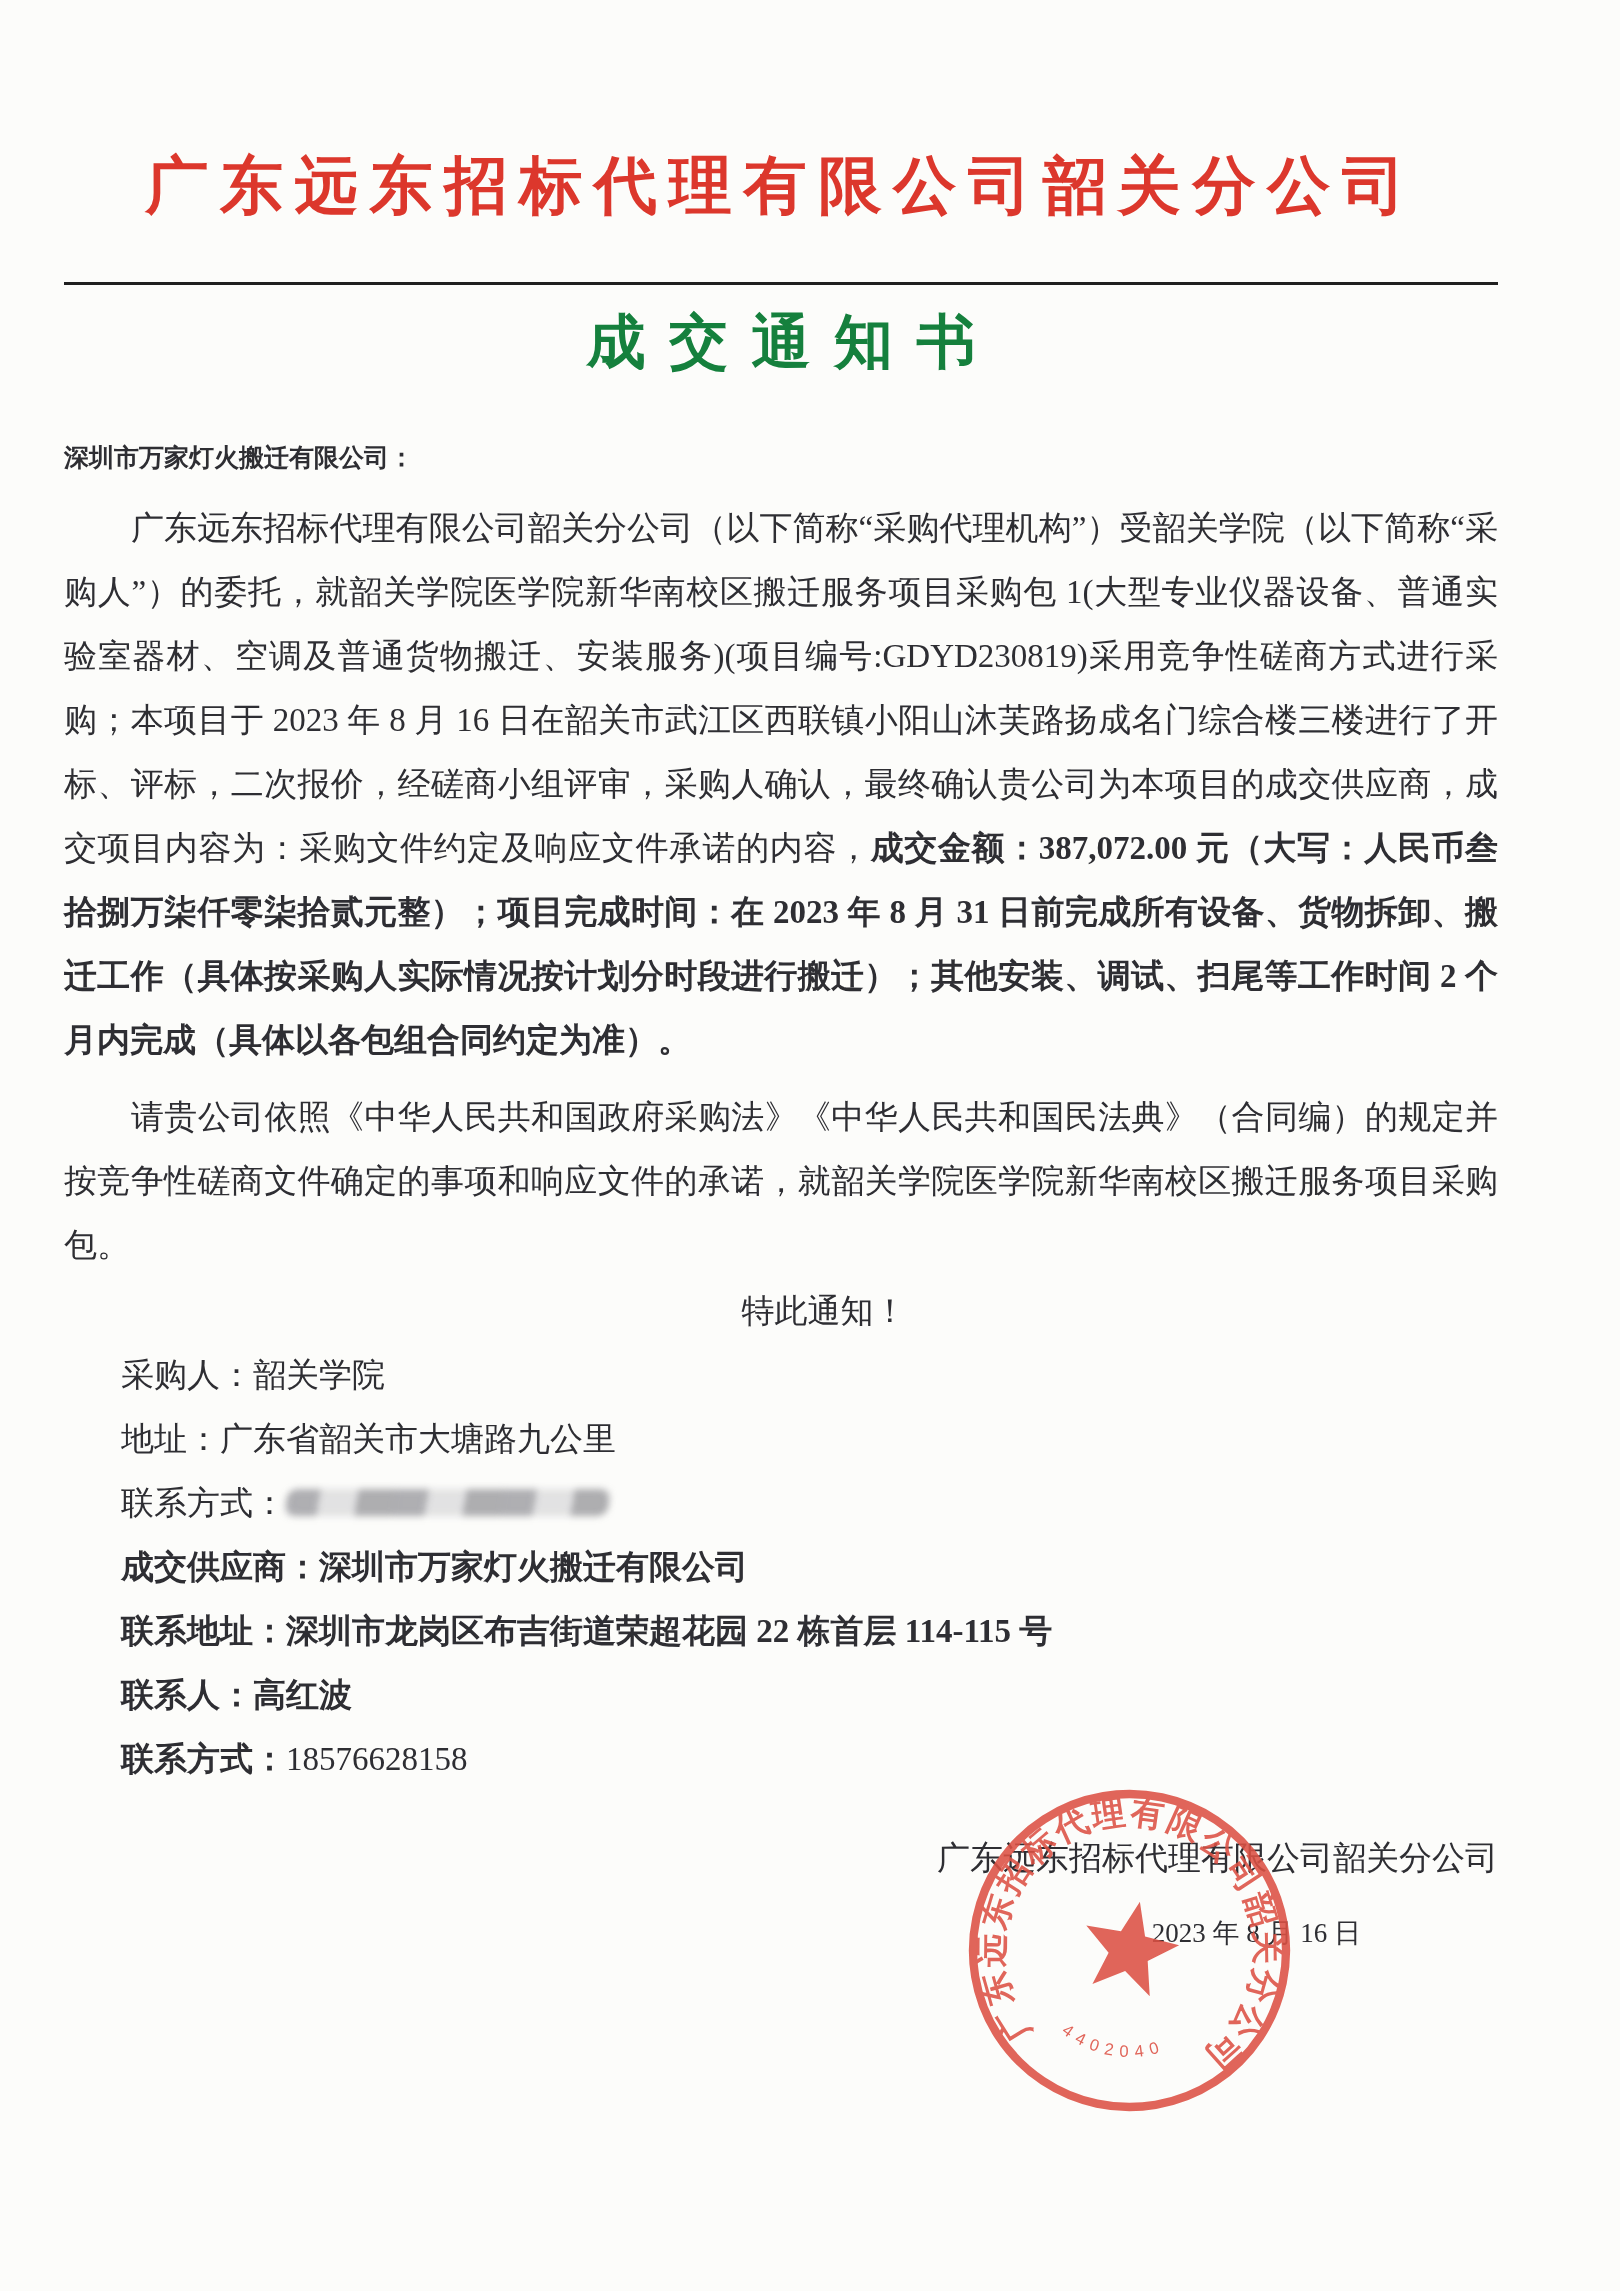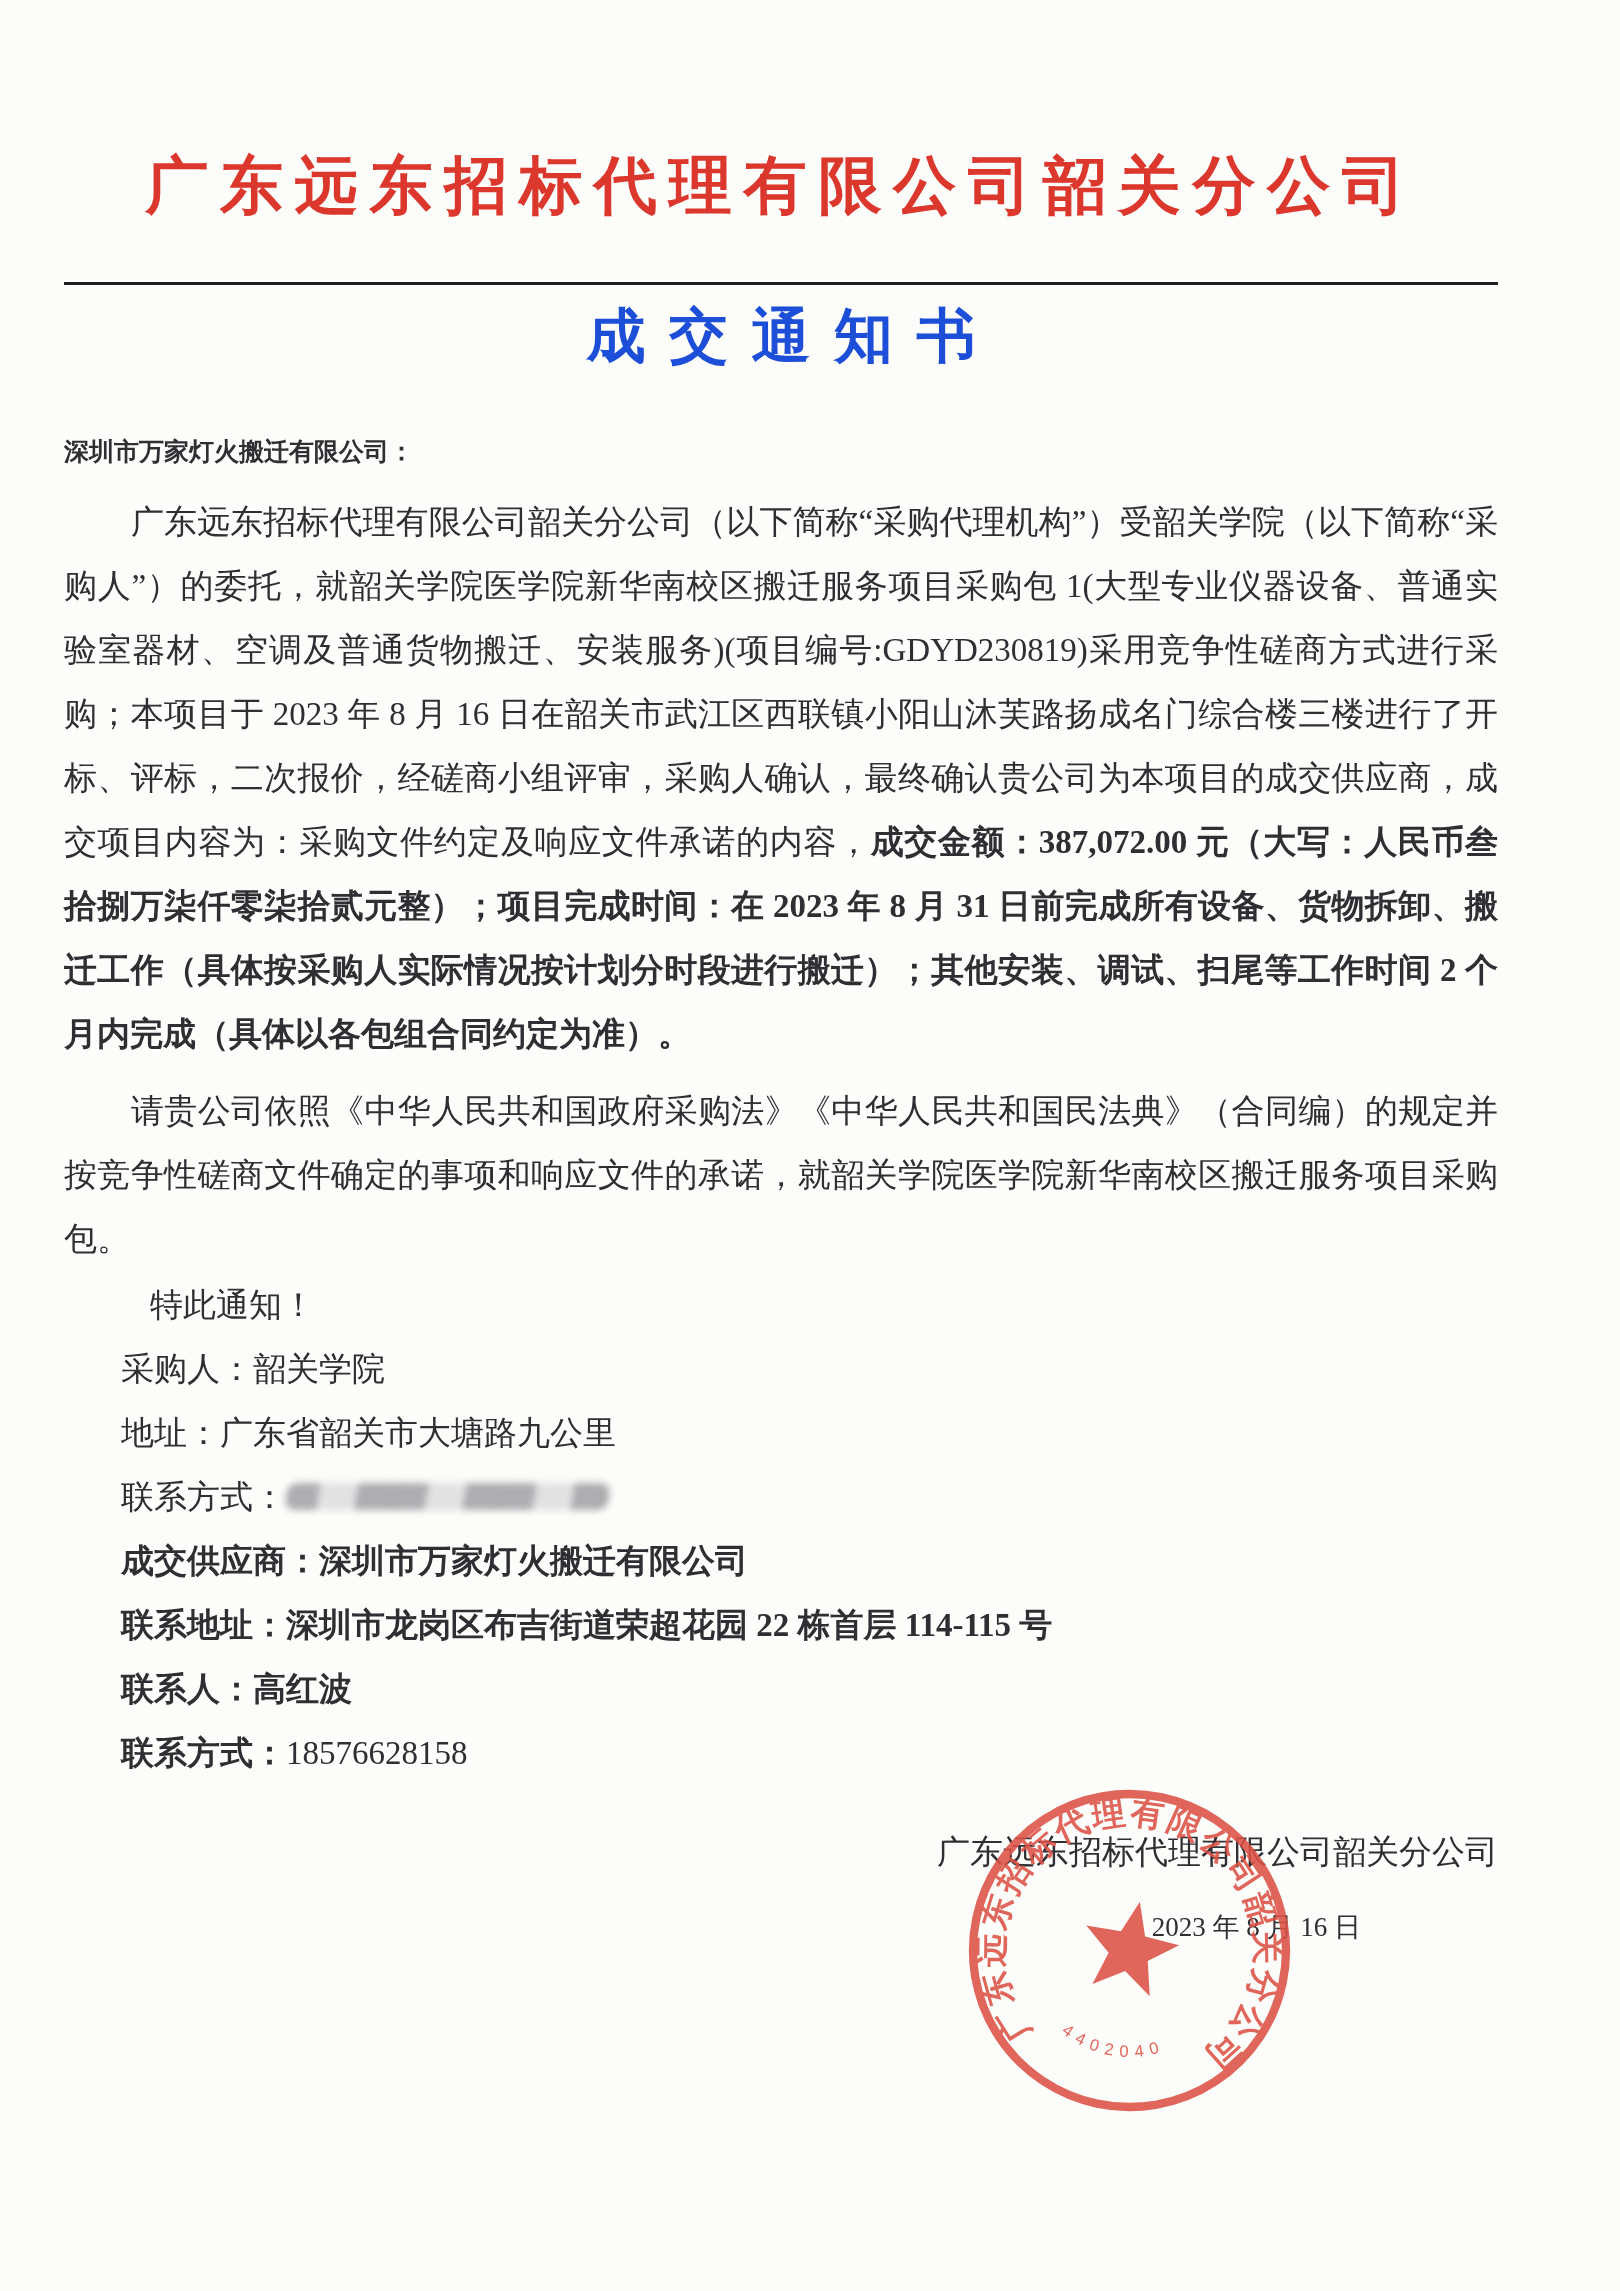--- a/index.html
+++ b/index.html
@@ -25,48 +25,49 @@
     text-align: center;
     color: #dc372c;
     white-space: nowrap;
   }
   .rule {
     margin-top: 57px;
     border-top: 3.9px solid #1f1f1f;
     height: 0;
   }
   .doc-title {
-    margin: 16px 0 0 0;
+    margin: 22px 0 0 0;
     font-size: 59px;
     font-weight: bold;
     letter-spacing: 23.5px;
     text-indent: 23.5px;
     line-height: 71px;
     text-align: center;
-    color: #1d4ed8;
+    color: #15803d;
   }
   .addressee {
     margin-top: 55px;
     font-size: 25px;
     font-weight: bold;
     line-height: 49px;
   }
   .body-para {
     margin: 13.7px 0 0 0;
     font-size: 33px;
     line-height: 64px;
     text-align: justify;
     text-indent: 67px;
   }
   .b { font-weight: bold; }
   .notice {
     margin-top: 2px;
     padding-left: 86px;
     font-size: 33px;
     line-height: 64px;
+    text-align: center;
   }
   .fields { margin-top: 0; }
   .field-row {
     padding-left: 57px;
     font-size: 33px;
     line-height: 64px;
     white-space: nowrap;
   }
   .field-row .bold { font-weight: bold; }
   .redaction {

